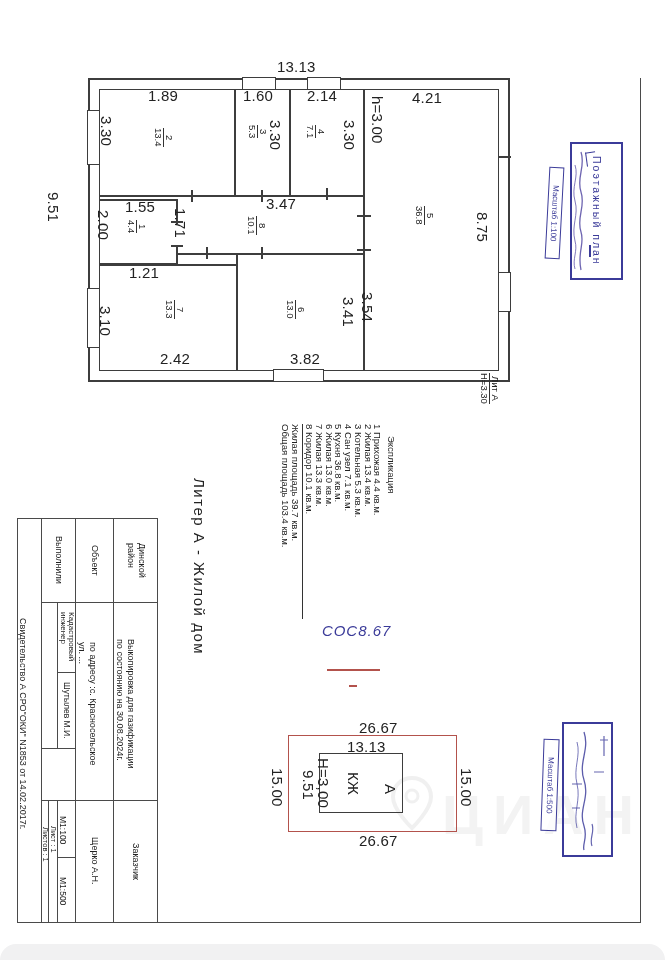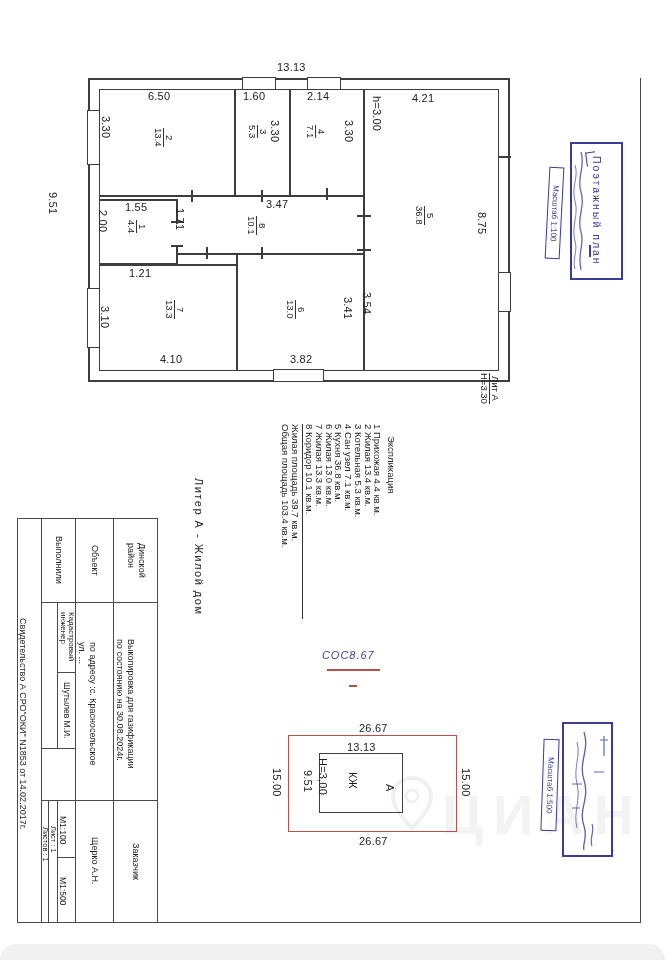--- a/index.html
+++ b/index.html
@@ -2,21 +2,21 @@
 <html><head>
 <meta charset="utf-8">
 <style>
   html,body{margin:0;padding:0;background:#fff;}
   #page{position:relative;width:665px;height:960px;background:#fff;overflow:hidden;
         font-family:"Liberation Sans",sans-serif;color:#222;}
   .ab{position:absolute;}
   .ln{position:absolute;background:#3d3d3d;}
   .tl{position:absolute;background:#4a4a4a;}
   .win{position:absolute;background:#fff;border:1.5px solid #3d3d3d;box-sizing:border-box;}
-  .dim{position:absolute;font-size:11px;line-height:10px;white-space:nowrap;color:#222;letter-spacing:.2px;}
+  .dim{position:absolute;font-size:15px;line-height:10px;white-space:nowrap;color:#222;letter-spacing:.2px;}
   .v{writing-mode:vertical-rl;}
   .room{position:absolute;writing-mode:vertical-rl;font-size:9.5px;text-align:center;}
   .room>div{line-height:10px;white-space:nowrap;}
   .room .rn{border-left:1px solid #333;}
   .expl{position:absolute;writing-mode:vertical-rl;font-size:9.5px;}
   .expl div{line-height:9.7px;white-space:nowrap;}
   .expl .totals{border-right:1px solid #333;padding-right:2px;margin-right:2px;}
   .cell{position:absolute;display:flex;align-items:center;justify-content:center;box-sizing:border-box;}
   .cell .v{white-space:nowrap;}
   .cell .v div{line-height:11px;white-space:nowrap;}
@@ -60,28 +60,28 @@
   <div class="ln" style="left:498px;top:156px;width:13px;height:1.5px;"></div>
 
   <div class="win" style="left:242px;top:77px;width:34px;height:13px;"></div>
   <div class="win" style="left:307px;top:77px;width:34px;height:13px;"></div>
   <div class="win" style="left:87px;top:110px;width:13px;height:55px;"></div>
   <div class="win" style="left:87px;top:288px;width:13px;height:60px;"></div>
   <div class="win" style="left:498px;top:272px;width:13px;height:40px;"></div>
   <div class="win" style="left:273px;top:369px;width:51px;height:13px;"></div>
 
   <div class="dim" style="left:277px;top:62px;">13.13</div>
-  <div class="dim" style="left:148px;top:91px;">6.50</div>
+  <div class="dim" style="left:148px;top:91px;">1.89</div>
   <div class="dim" style="left:243px;top:91px;">1.60</div>
   <div class="dim" style="left:307px;top:91px;">2.14</div>
   <div class="dim" style="left:412px;top:93px;">4.21</div>
   <div class="dim" style="left:125px;top:202px;">1.55</div>
   <div class="dim" style="left:266px;top:199px;">3.47</div>
   <div class="dim" style="left:129px;top:268px;">1.21</div>
-  <div class="dim" style="left:160px;top:354px;">4.10</div>
+  <div class="dim" style="left:160px;top:354px;">2.42</div>
   <div class="dim" style="left:290px;top:354px;">3.82</div>
 
   <div class="dim v" style="left:101px;top:116px;">3.30</div>
   <div class="dim v" style="left:270px;top:120px;">3.30</div>
   <div class="dim v" style="left:344px;top:120px;">3.30</div>
   <div class="dim v" style="left:372px;top:96px;">h=3.00</div>
   <div class="dim v" style="left:48px;top:192px;">9.51</div>
   <div class="dim v" style="left:98px;top:210px;">2.00</div>
   <div class="dim v" style="left:175px;top:208px;">1.71</div>
   <div class="dim v" style="left:477px;top:212px;">8.75</div>
@@ -231,21 +231,21 @@
   <div class="stamp-s" style="left:547px;top:167px;width:15px;height:92px;transform:rotate(3deg);">
     <span class="v navy" style="font-size:8px;white-space:nowrap;">Масштаб 1:100</span>
   </div>
 
   <svg class="ab" style="left:388px;top:774px;" width="48" height="60" viewBox="0 0 48 60">
     <path d="M24 4 C13 4 5 12 5 23 c0 13 19 31 19 31 s19 -18 19 -31 C43 12 35 4 24 4 z" fill="none" stroke="rgba(40,40,40,0.07)" stroke-width="4"></path>
     <circle cx="24" cy="22" r="6" fill="none" stroke="rgba(40,40,40,0.07)" stroke-width="3"></circle>
   </svg>
   <div class="wm" style="left:442px;top:782px;">ЦИАН</div>
 
-  <div class="dim navy" style="left:322px;top:650px;font-size:11px;font-style:italic;letter-spacing:1px;">СОС8.67</div>
+  <div class="dim navy" style="left:322px;top:626px;font-size:15px;font-style:italic;letter-spacing:1px;">СОС8.67</div>
   <div class="ab red" style="left:327px;top:669px;width:53px;height:2px;"></div>
   <div class="ab red" style="left:349px;top:685px;width:8px;height:2px;"></div>
 
   <div class="ab" style="left:288px;top:735px;width:169px;height:97px;border:1.5px solid #b3524c;box-sizing:border-box;"></div>
   <div class="ab" style="left:319px;top:753px;width:84px;height:60px;border:1.5px solid #3d3d3d;box-sizing:border-box;"></div>
 
   <div class="dim" style="left:359px;top:723px;">26.67</div>
   <div class="dim" style="left:359px;top:836px;">26.67</div>
   <div class="dim v" style="left:272px;top:768px;">15.00</div>
   <div class="dim v" style="left:461px;top:768px;">15.00</div>

